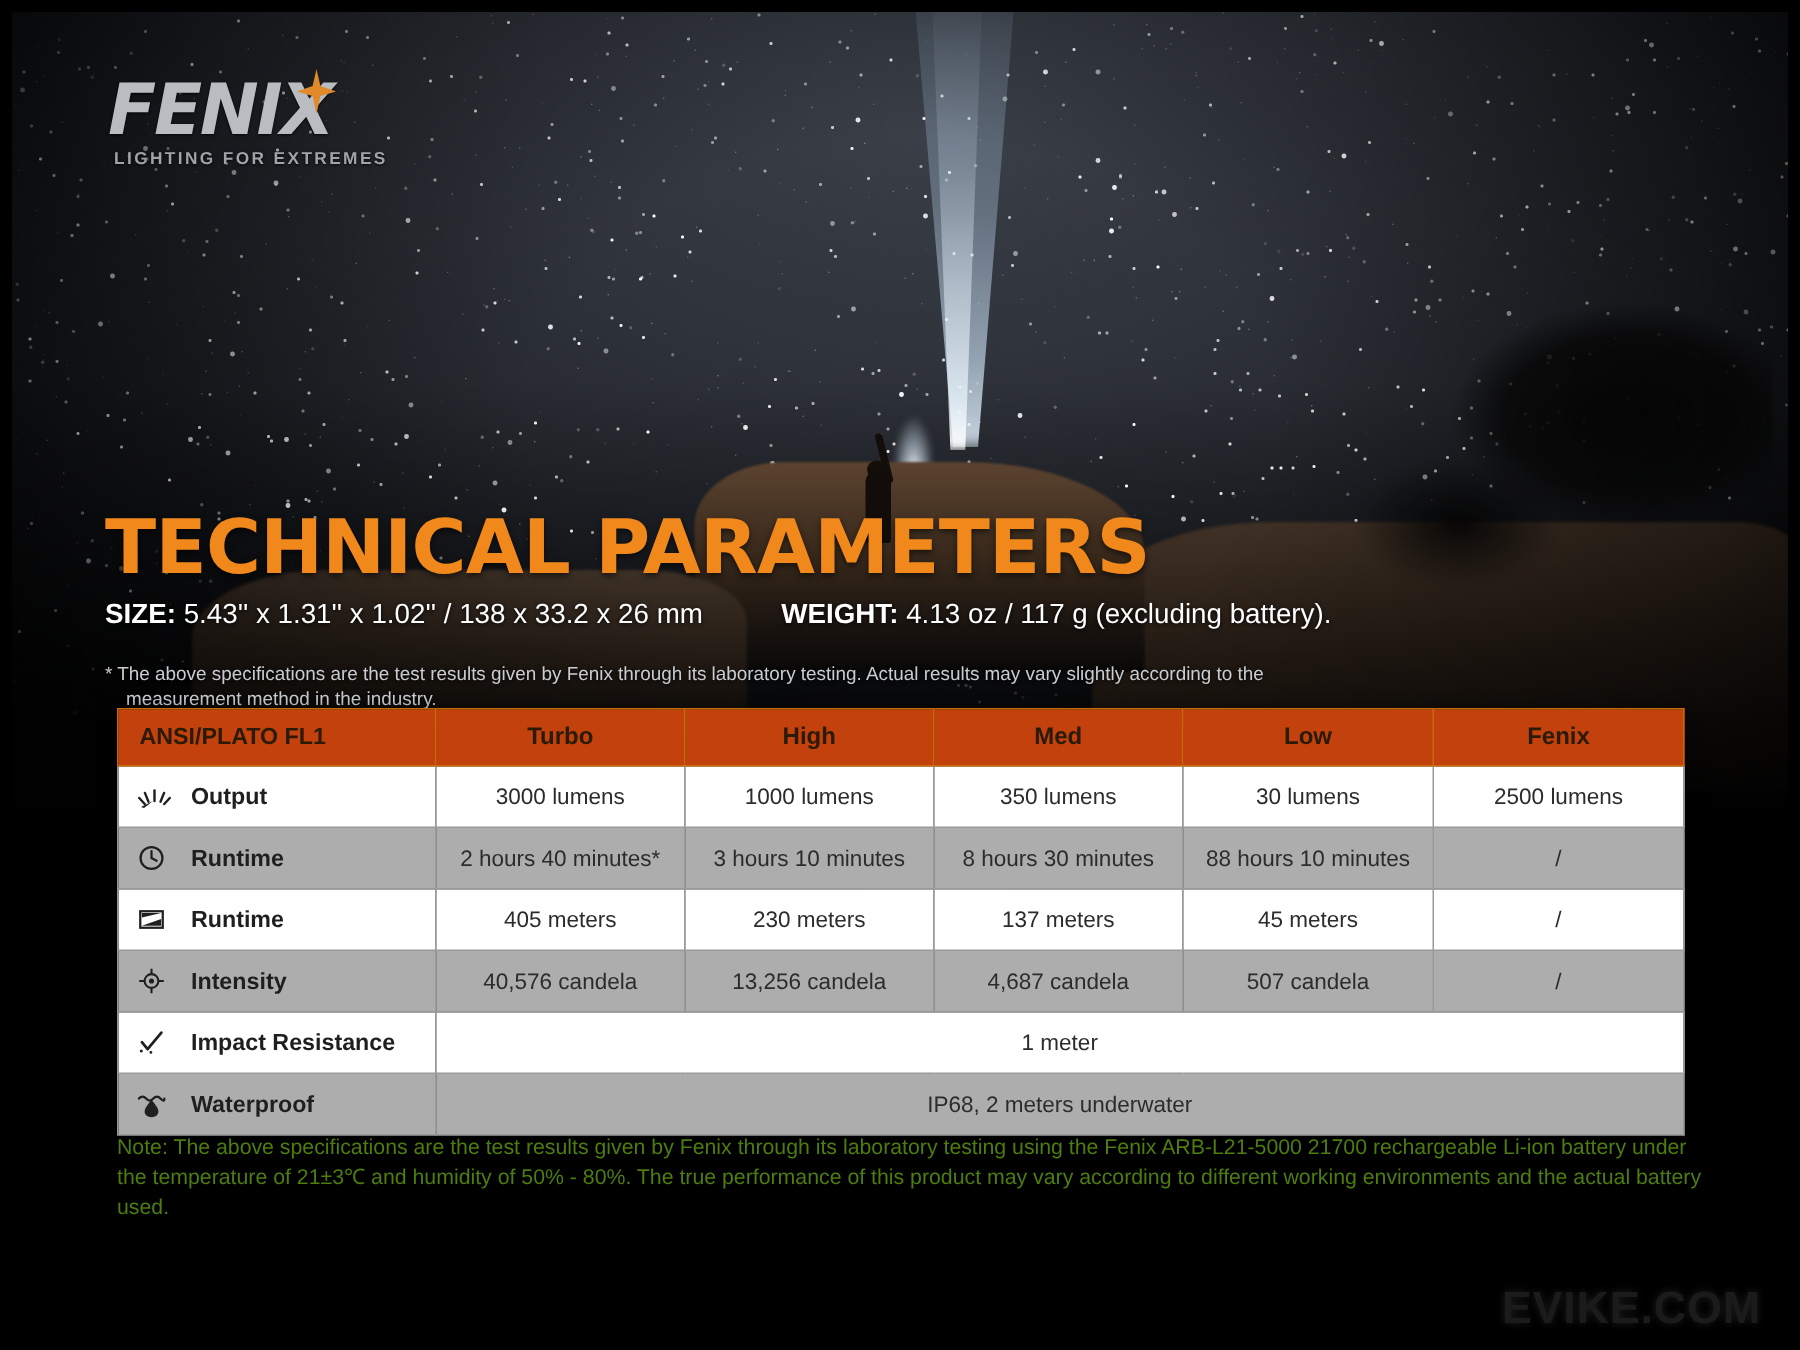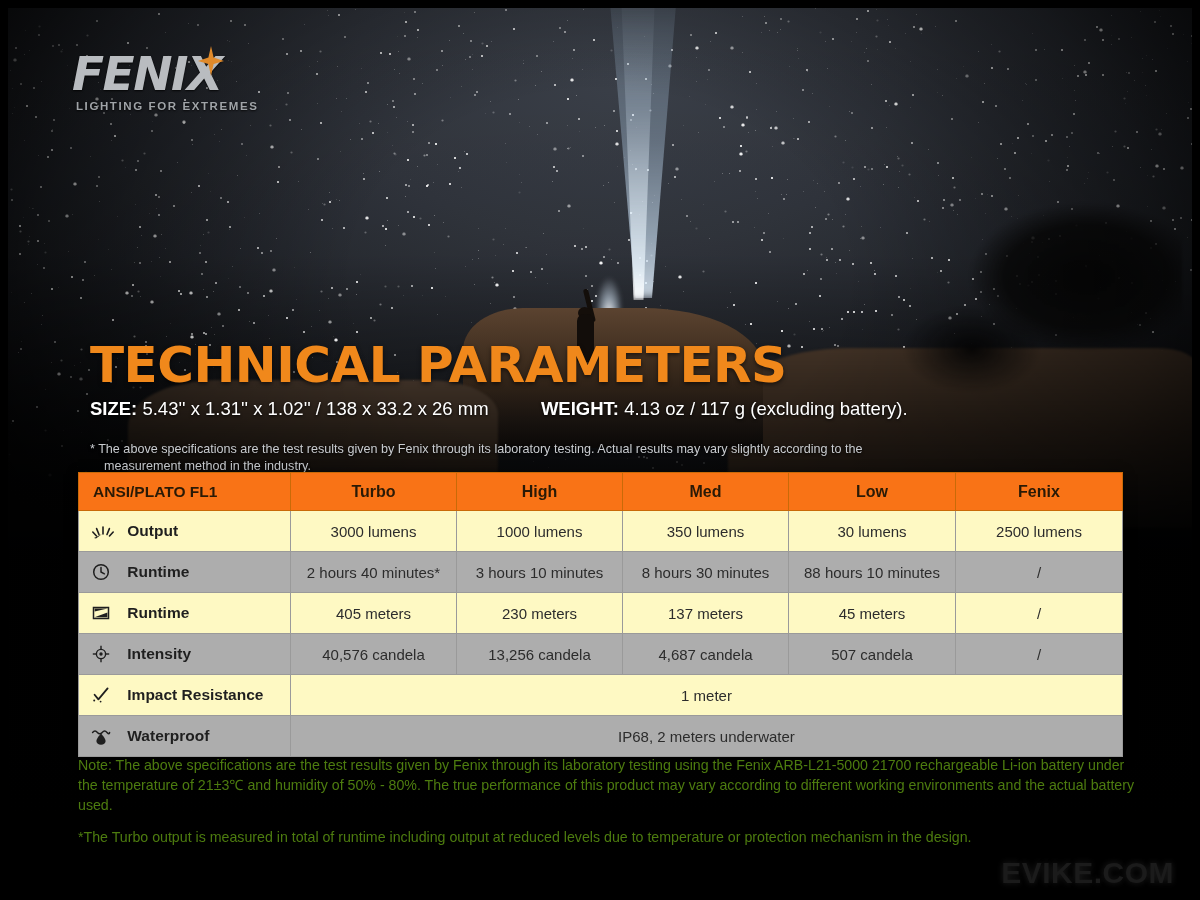--- a/index.html
+++ b/index.html
@@ -168,21 +168,21 @@
     letter-spacing: 1.6px;
     color: #a0a4a8;
     margin-top: 3px;
     padding-left: 4px;
     text-shadow: 0 1px 2px rgba(0,0,0,0.8);
   }
 
   
   #title-block {
     position: absolute;
-    left: 90px;
+    left: 70px;
     top: 340px;
     width: 1050px;
   }
   #page-title {
     font-family: "DejaVu Sans", sans-serif;
     font-size: 50px;
     font-weight: bold;
     color: #f0881b;
     letter-spacing: -0.5px;
     line-height: 1.0;
@@ -221,34 +221,34 @@
   #spec-table th, #spec-table td {
     border: 1px solid #9a9a9a;
     padding: 0;
     height: 40px;
     font-size: 15px;
     color: #2c2c2c;
     text-align: center;
     vertical-align: middle;
   }
   #spec-table thead th {
-    background: #f97316;
+    background: #c2410c;
     color: #2a1a06;
     font-weight: bold;
     font-size: 16px;
     height: 37px;
     border-color: #c96a08;
   }
   #spec-table thead th.col-param {
     text-align: left;
     padding-left: 14px;
     font-size: 15.5px;
   }
   #spec-table tbody td {
-    background: #fef9c3;
+    background: #ffffff;
   }
   #spec-table tbody tr:nth-child(even) td { background: #adadad; }
   #spec-table td.row-label {
     text-align: left;
     padding-left: 12px;
     font-weight: bold;
     font-size: 15.5px;
     color: #1f1f1f;
     white-space: nowrap;
   }
@@ -466,18 +466,17 @@
           </span>
           <span>Waterproof</span>
         </td>
         <td class="merged" colspan="5">IP68, 2 meters underwater</td>
       </tr>
     </tbody>
   </table>
 
   <div id="note-block">
     <div id="note-main">Note: The above specifications are the test results given by Fenix through its laboratory testing using the Fenix ARB-L21-5000 21700 rechargeable Li-ion battery under the temperature of 21±3℃ and humidity of 50% - 80%. The true performance of this product may vary according to different working environments and the actual battery used.</div>
-    <div id="note-turbo">*The Turbo output is measured in total of runtime including output at reduced levels due to temperature or protection mechanism in the design.</div>
   </div>
 
   <div id="watermark">EVIKE.COM</div>
 
 </div>
 
 </body></html>

